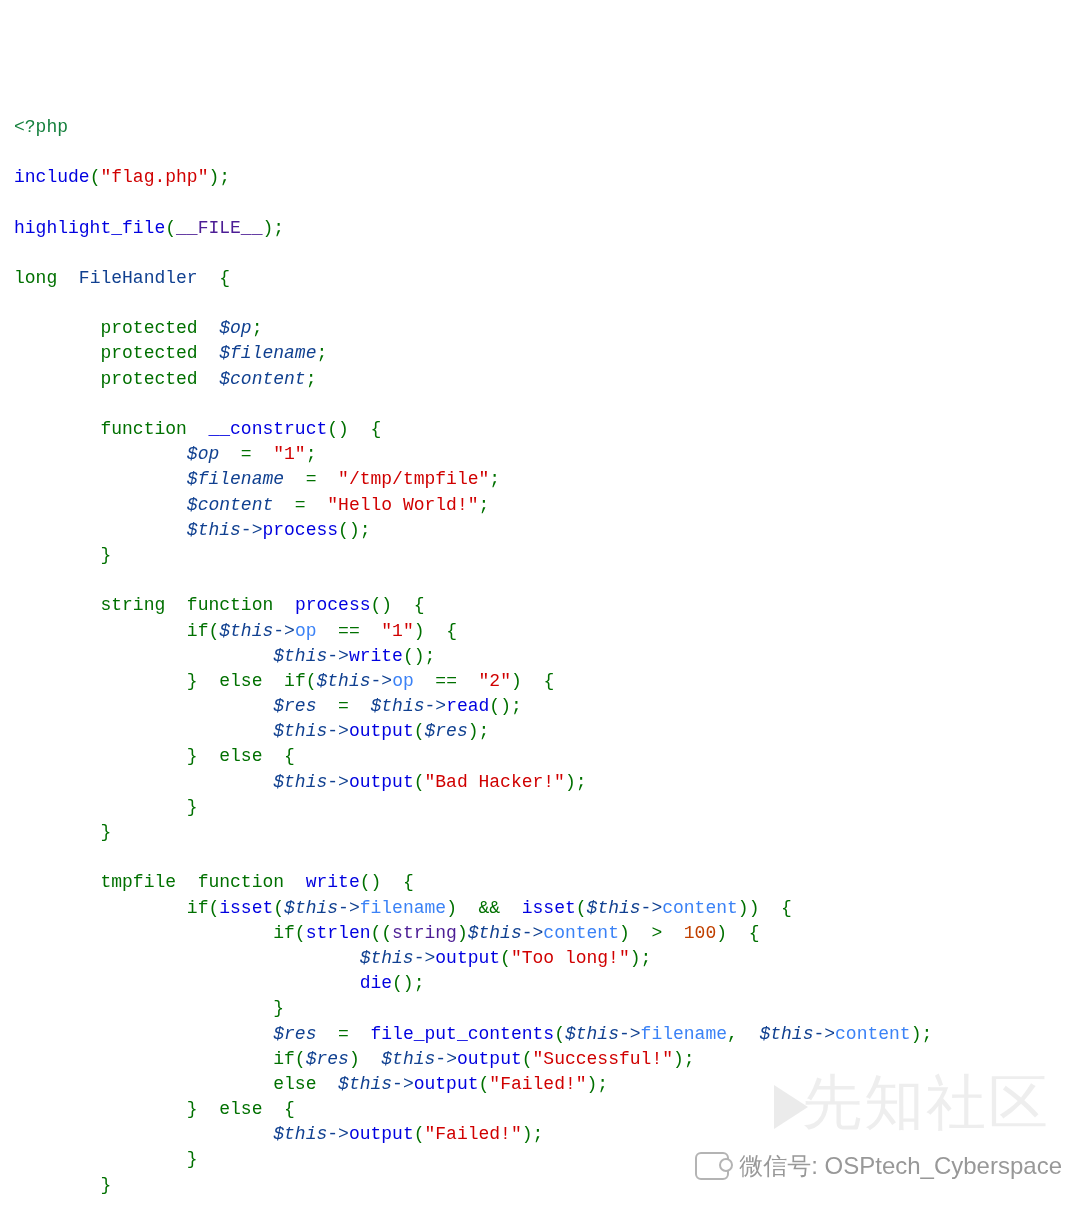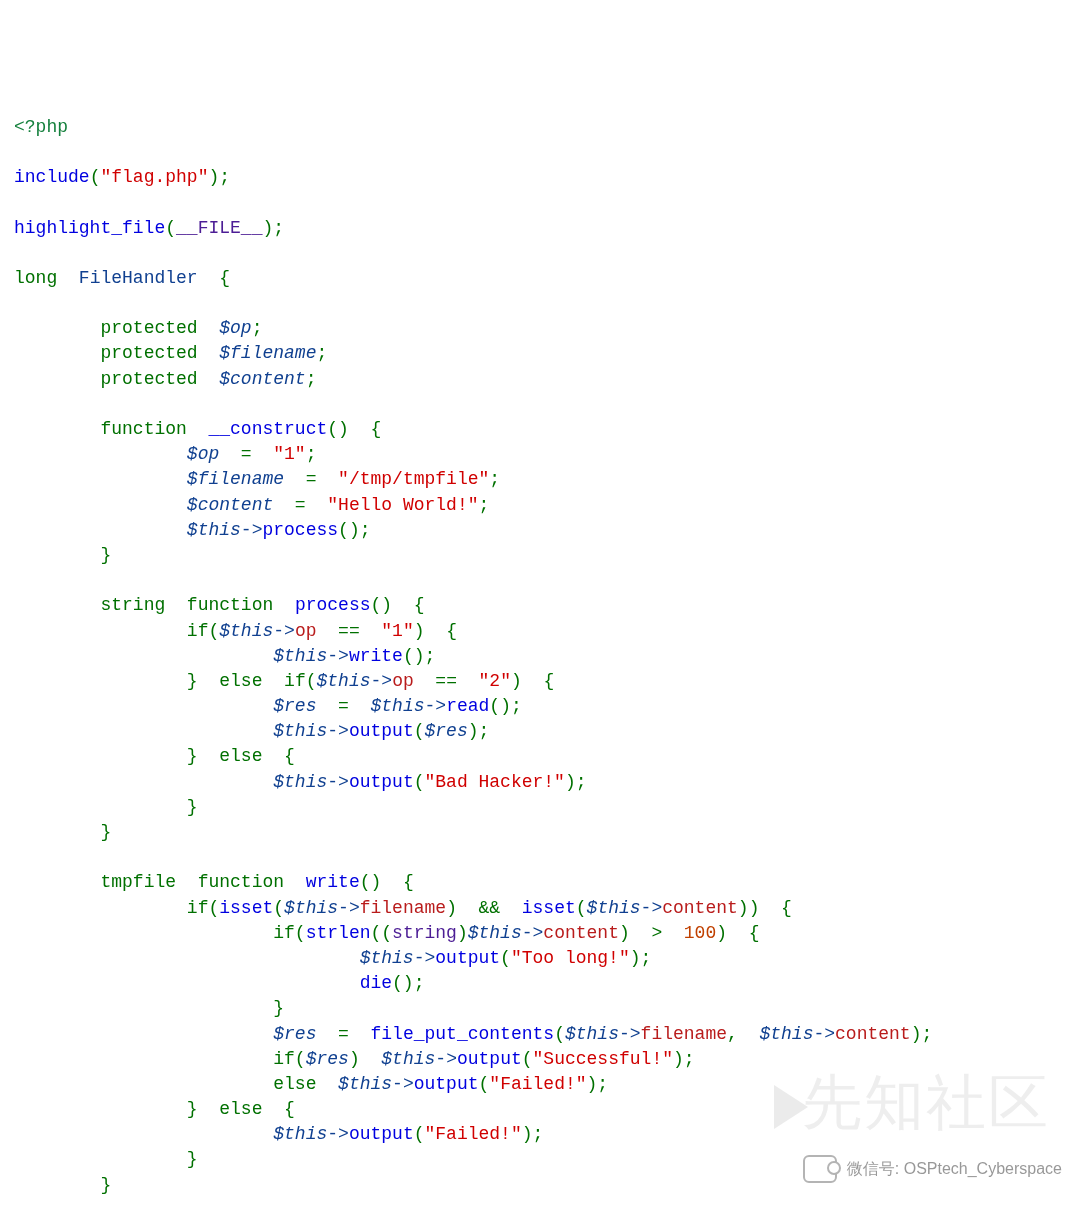--- a/index.html
+++ b/index.html
@@ -15,21 +15,21 @@
   .code { white-space: pre; }
   .kw { color: #007000; }       
   .func { color: #0000e0; }     
   .var { color: #104090; font-style: italic; }      
   .str { color: #d00000; }      
   .const { color: #4c1d95; }    
   .brace { color: #007000; }    
   .num { color: #c04000; }      
   .punc { color: #007000; }     
   .arrow { color: #104090; }
-  .ident { color: #b91c1c; margin-top: 12px; }    
+  .ident { color: #3b82f6; margin-top: 12px; }    
   .class-name { color: #104090; }
   .tag { color: #15803d; }      
 
   .watermark {
     position: fixed;
     right: 18px;
     bottom: 22px;
     display: flex;
     align-items: center;
     gap: 10px;
@@ -47,21 +47,21 @@
     content: "";
     position: absolute;
     right: -6px; top: 4px;
     width: 10px; height: 10px;
     border: 2px solid #777;
     border-radius: 50%;
     background: #fff;
   }
   .wm-text {
     font-family: "Microsoft YaHei", sans-serif;
-    font-size: 16px;
+    font-size: 24px;
     color: #444;
     text-shadow: 0 0 6px #fff, 0 0 6px #fff;
     white-space: nowrap;
   }
   .wm-bg {
     position: fixed;
     right: 30px;
     bottom: 60px;
     font-family: "Microsoft YaHei", sans-serif;
     font-size: 60px;

